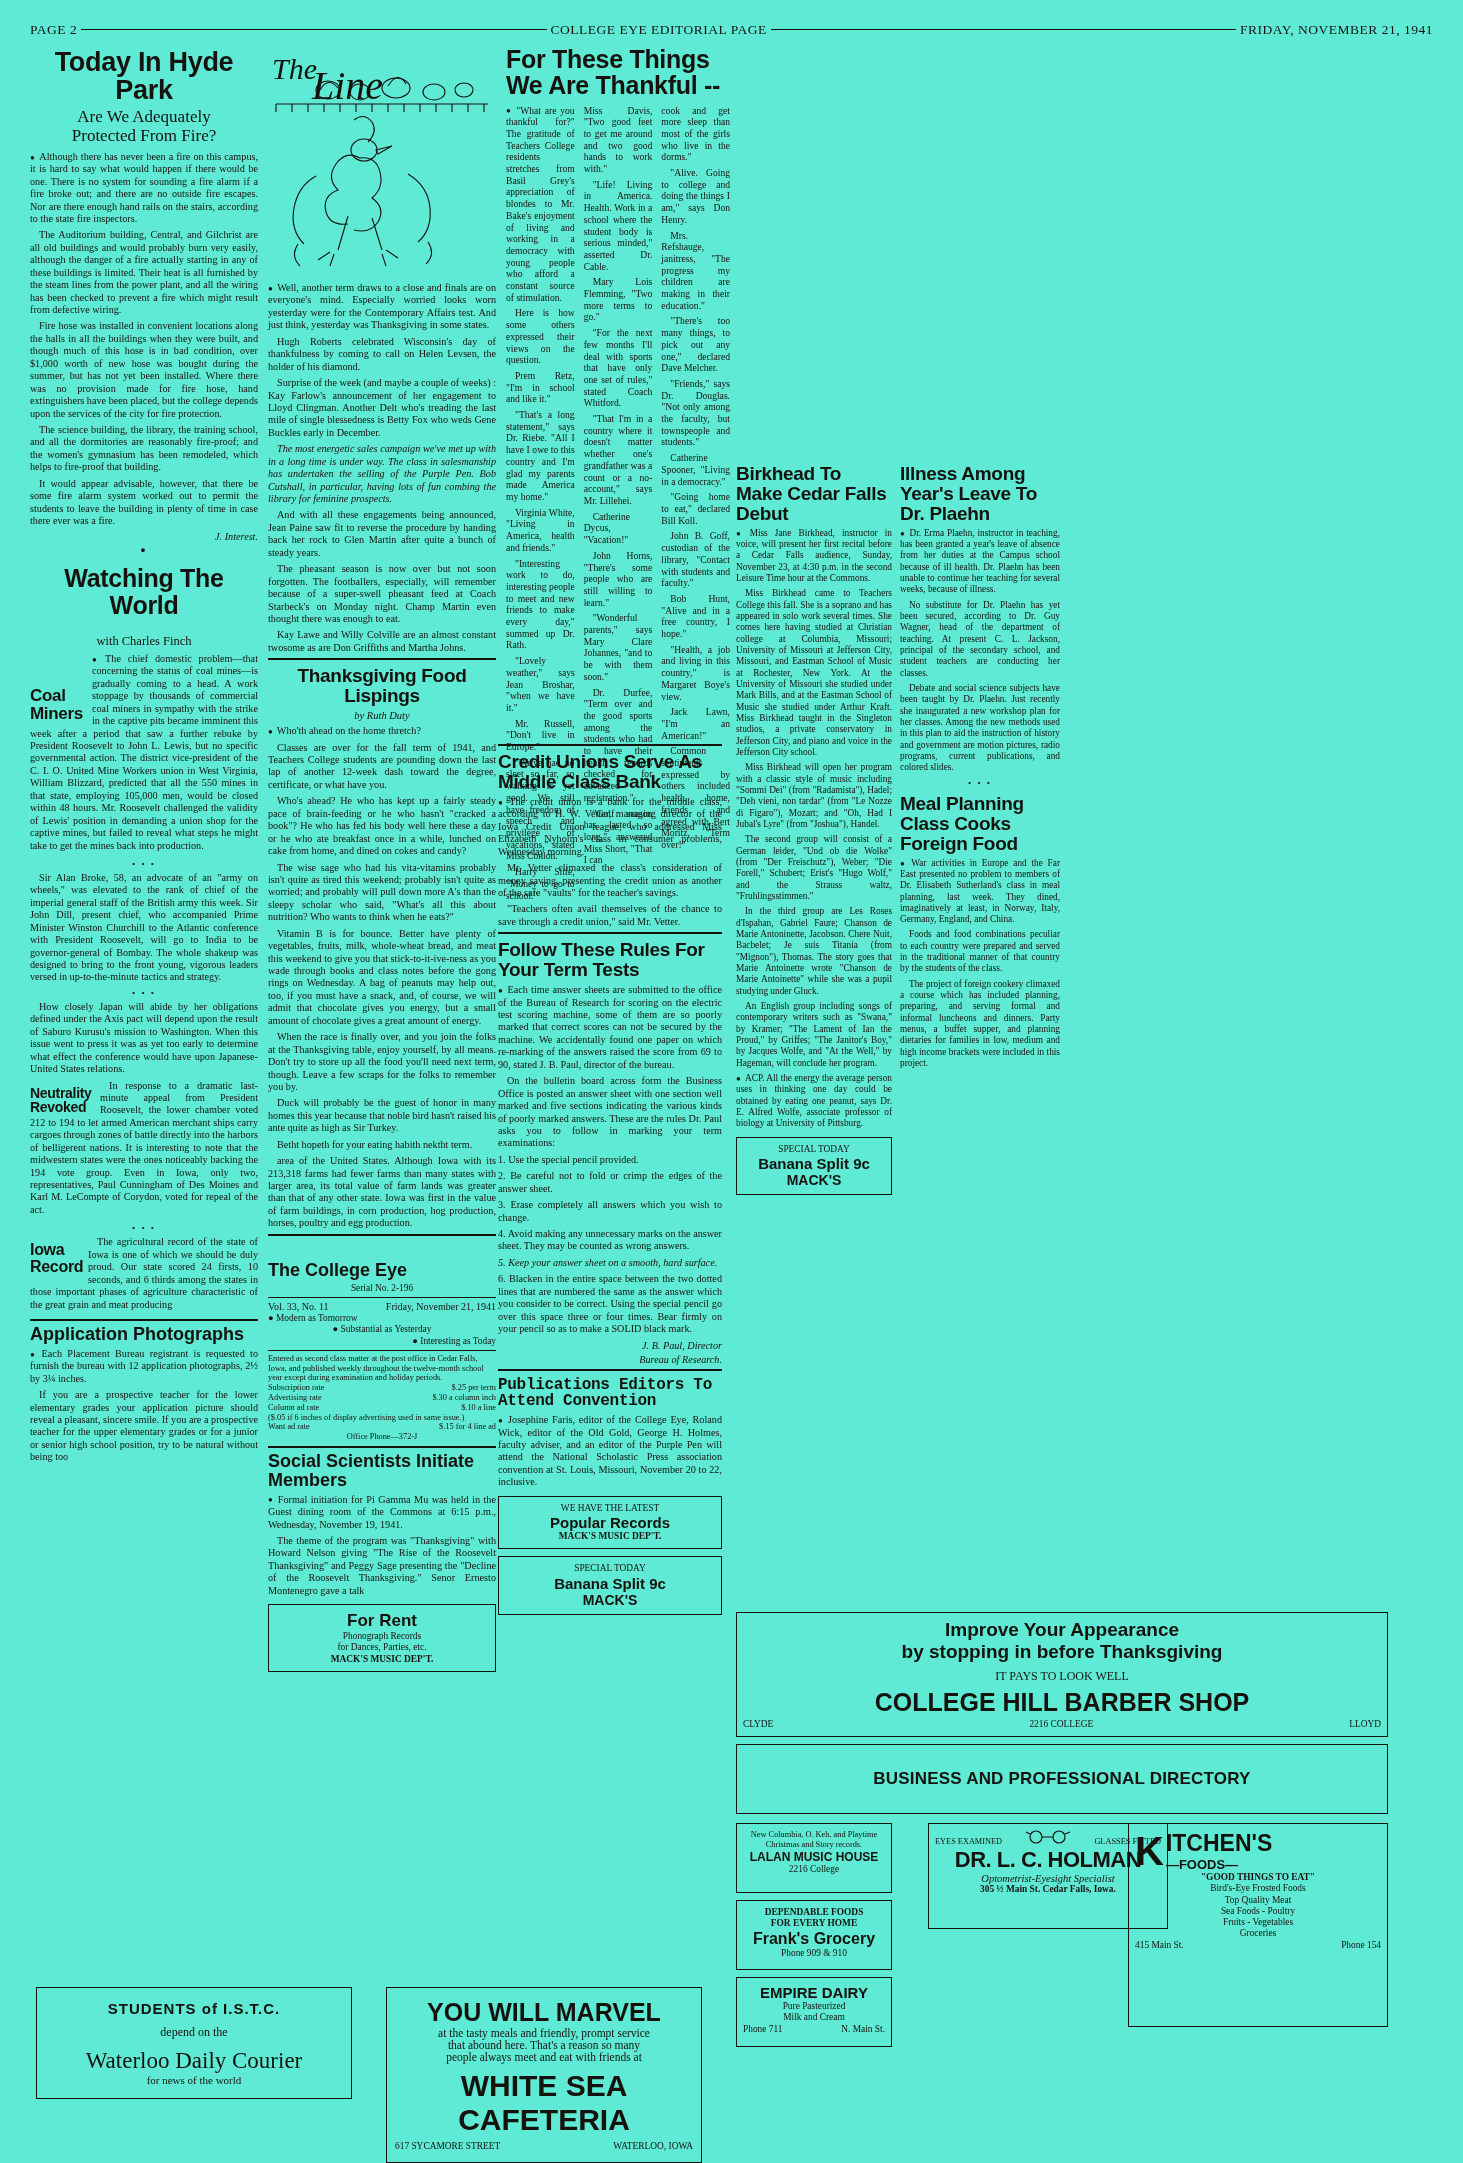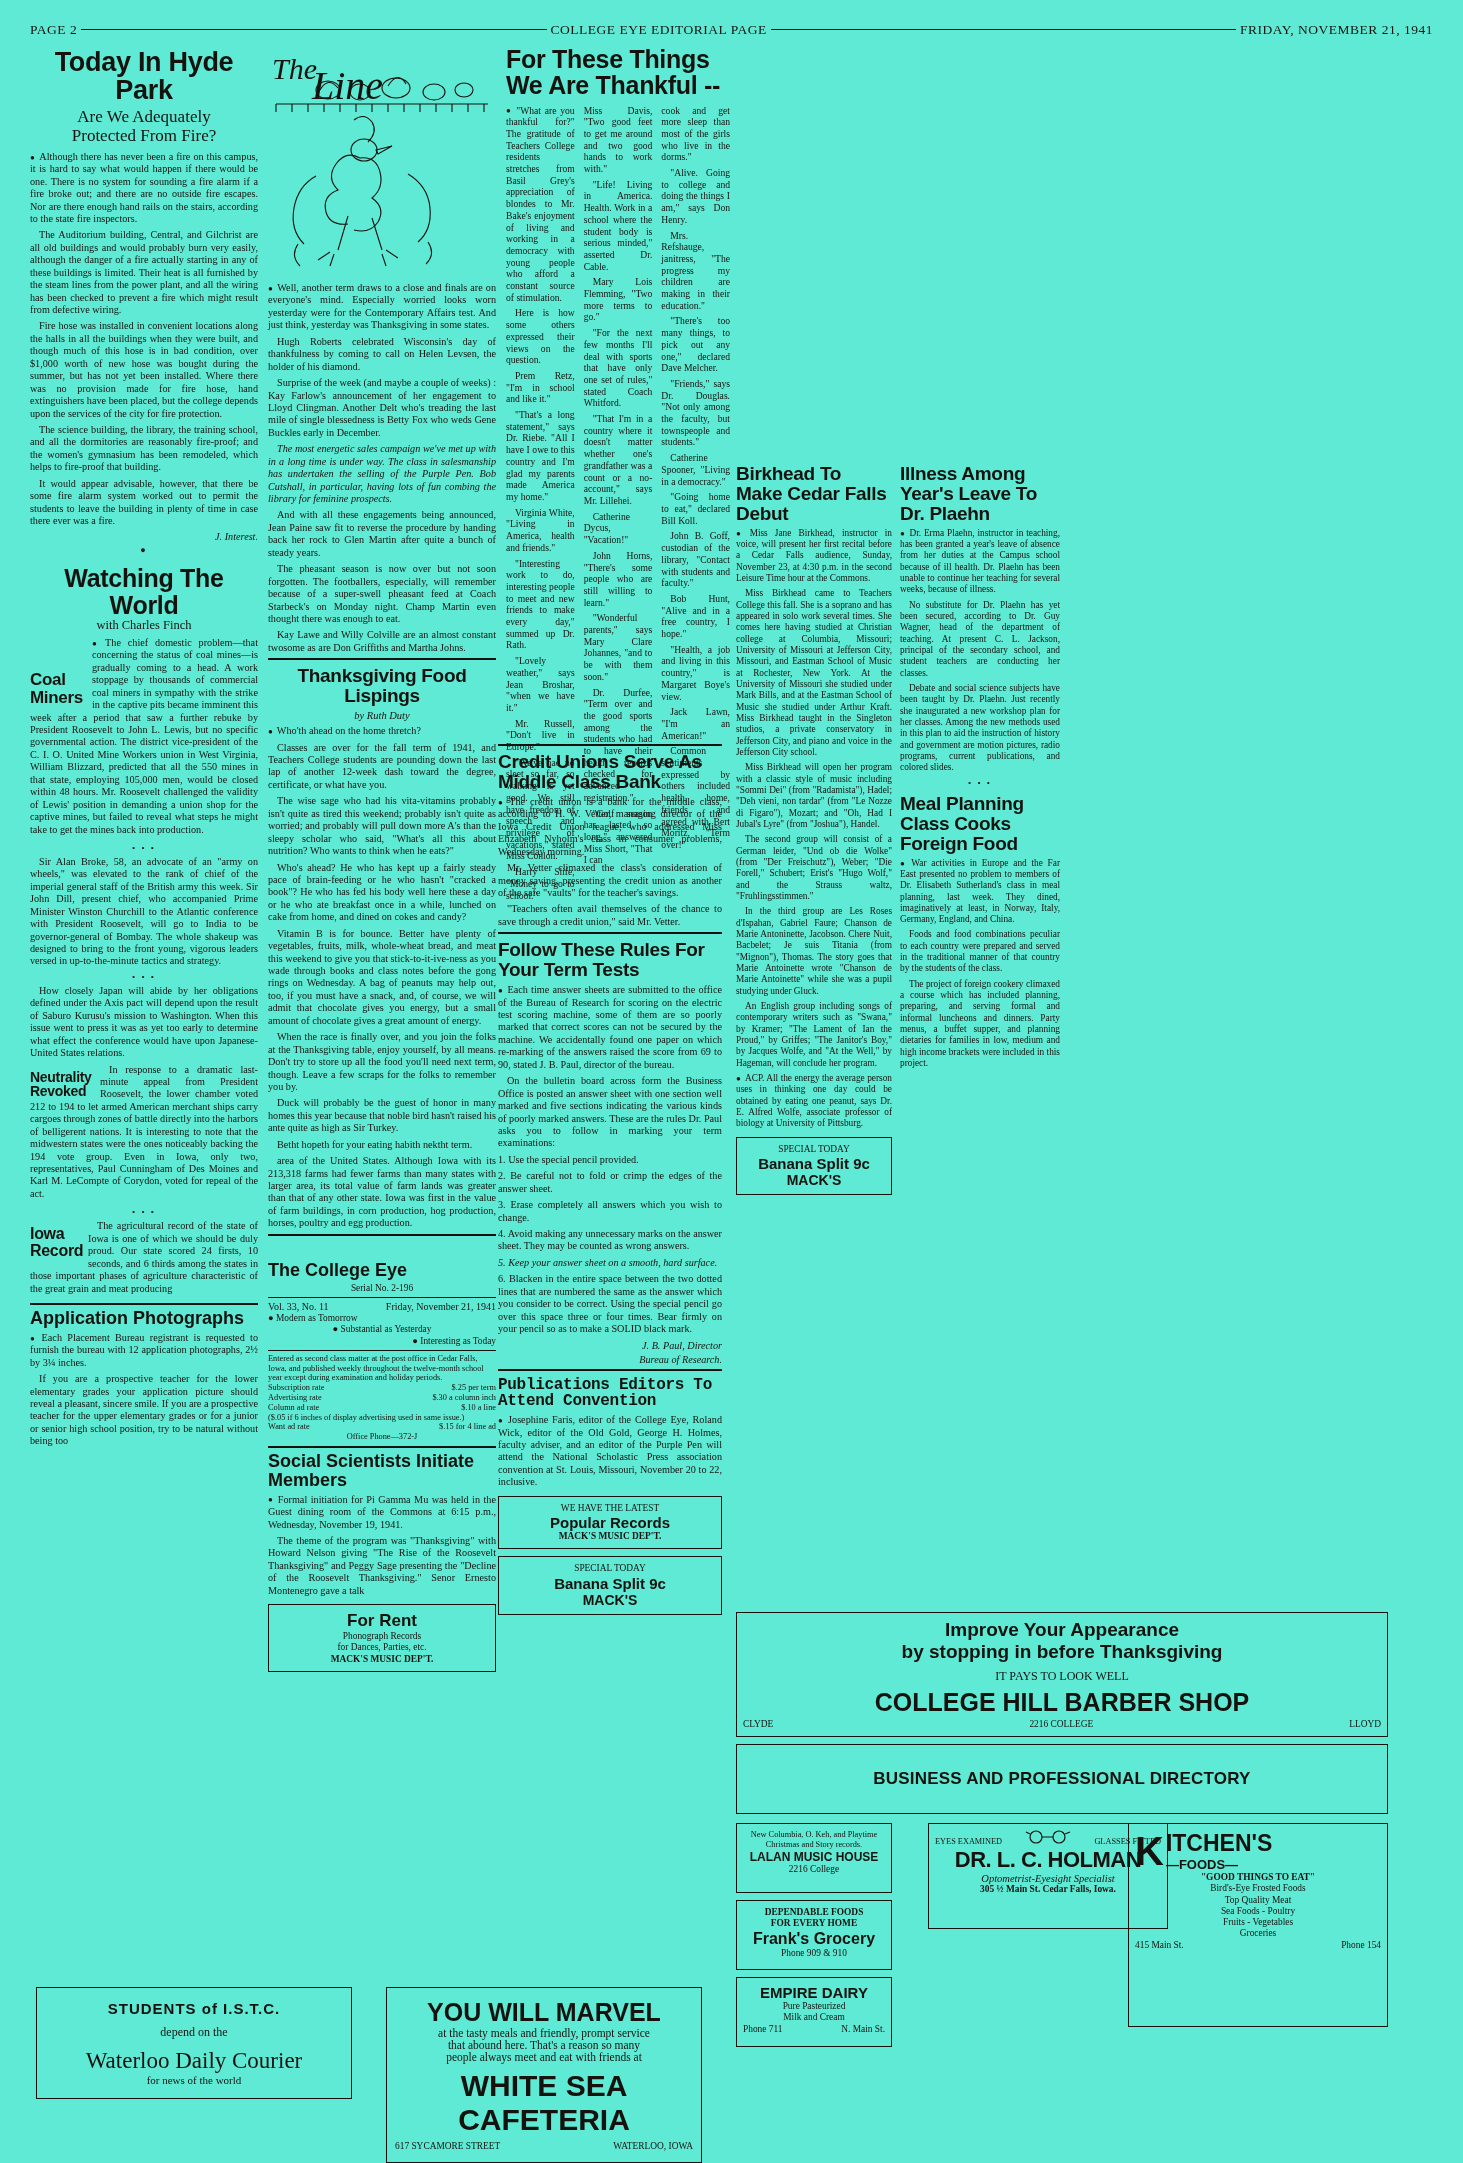--- a/index.html
+++ b/index.html
@@ -25,21 +25,21 @@
   .col.c2{width:228px;}
   .col.c3{width:224px;}
   .headline{
     font-family:"Liberation Sans", sans-serif;
     font-weight:bold;
     letter-spacing:-0.3px;
     line-height:1.05;
   }
   .h-today{font-size:27px;margin:4px 0 2px;}
   .h-sub{font-size:17px;font-weight:normal;text-align:center;line-height:1.15;}
-  .h-watch{font-size:25px;margin:10px 0 0;text-align:center;}
+  .h-watch{font-size:25px;margin:10px 0 16px;text-align:center;}
   .h-watch-sub{font-size:12.5px;text-align:center;font-family:"Liberation Serif",serif;margin-bottom:4px;}
   .h-thanks{font-size:25px;margin:2px 0 6px;}
   .h-med{font-size:19px;line-height:1.05;margin:6px 0 4px;}
   .h-sm{font-size:16px;line-height:1.05;margin:6px 0 4px;font-family:Liberation Mono, monospace;}
   p{margin:0 0 4px;text-align:justify;font-size:10.2px;line-height:1.22;text-indent:9px;}
   p.noind{text-indent:0;}
   .bullet-p{text-indent:0;}
   .bullet-p:before{content:"\25CF";font-size:8px;vertical-align:middle;margin-right:4px;}
   .dot-sep{text-align:center;font-size:9px;letter-spacing:2px;margin:3px 0;}
   .byline{text-align:center;font-size:10.5px;font-style:italic;margin:0 0 4px;}
@@ -167,22 +167,22 @@
       <p style="font-style:italic">The most energetic sales campaign we've met up with in a long time is under way. The class in salesmanship has undertaken the selling of the Purple Pen. Bob Cutshall, in particular, having lots of fun combing the library for feminine prospects.</p>
       <p>And with all these engagements being announced, Jean Paine saw fit to reverse the procedure by handing back her rock to Glen Martin after quite a bunch of steady years.</p>
       <p>The pheasant season is now over but not soon forgotten. The footballers, especially, will remember because of a super-swell pheasant feed at Coach Starbeck's on Monday night. Champ Martin even thought there was enough to eat.</p>
       <p>Kay Lawe and Willy Colville are an almost constant twosome as are Don Griffiths and Martha Johns.</p>
 
       <div class="rule2"></div>
       <div class="headline h-med center">Thanksgiving Food Lispings</div>
       <div class="byline">by Ruth Duty</div>
       <p class="bullet-p">Who'th ahead on the home thretch?</p>
       <p>Classes are over for the fall term of 1941, and Teachers College students are pounding down the last lap of another 12-week dash toward the degree, certificate, or what have you.</p>
+      <p>Who's ahead? He who has kept up a fairly steady pace of brain-feeding or he who hasn't "cracked a book"? He who has fed his body well here these a day or he who ate breakfast once in a while, lunched on cake from home, and dined on cokes and candy?</p>
       <p>The wise sage who had his vita-vitamins probably isn't quite as tired this weekend; probably isn't quite as worried; and probably will pull down more A's than the sleepy scholar who said, "What's all this about nutrition? Who wants to think when he eats?"</p>
-      <p>Who's ahead? He who has kept up a fairly steady pace of brain-feeding or he who hasn't "cracked a book"? He who has fed his body well here these a day or he who ate breakfast once in a while, lunched on cake from home, and dined on cokes and candy?</p>
       <p>Vitamin B is for bounce. Better have plenty of vegetables, fruits, milk, whole-wheat bread, and meat this weekend to give you that stick-to-it-ive-ness as you wade through books and class notes before the gong rings on Wednesday. A bag of peanuts may help out, too, if you must have a snack, and, of course, we will admit that chocolate gives you energy, but a small amount of chocolate gives a great amount of energy.</p>
       <p>When the race is finally over, and you join the folks at the Thanksgiving table, enjoy yourself, by all means. Don't try to store up all the food you'll need next term, though. Leave a few scraps for the folks to remember you by.</p>
       <p>Duck will probably be the guest of honor in many homes this year because that noble bird hasn't raised his ante quite as high as Sir Turkey.</p>
       <p>Betht hopeth for your eating habith nektht term.</p>
       <p>area of the United States. Although Iowa with its 213,318 farms had fewer farms than many states with larger area, its total value of farm lands was greater than that of any other state. Iowa was first in the value of farm buildings, in corn production, hog production, horses, poultry and egg production.</p>
 
       <div class="rule2"></div>
       <div class="masthead-paper">The College Eye</div>
       <div class="center small">Serial No. 2-196</div>
       <div class="rule"></div>

